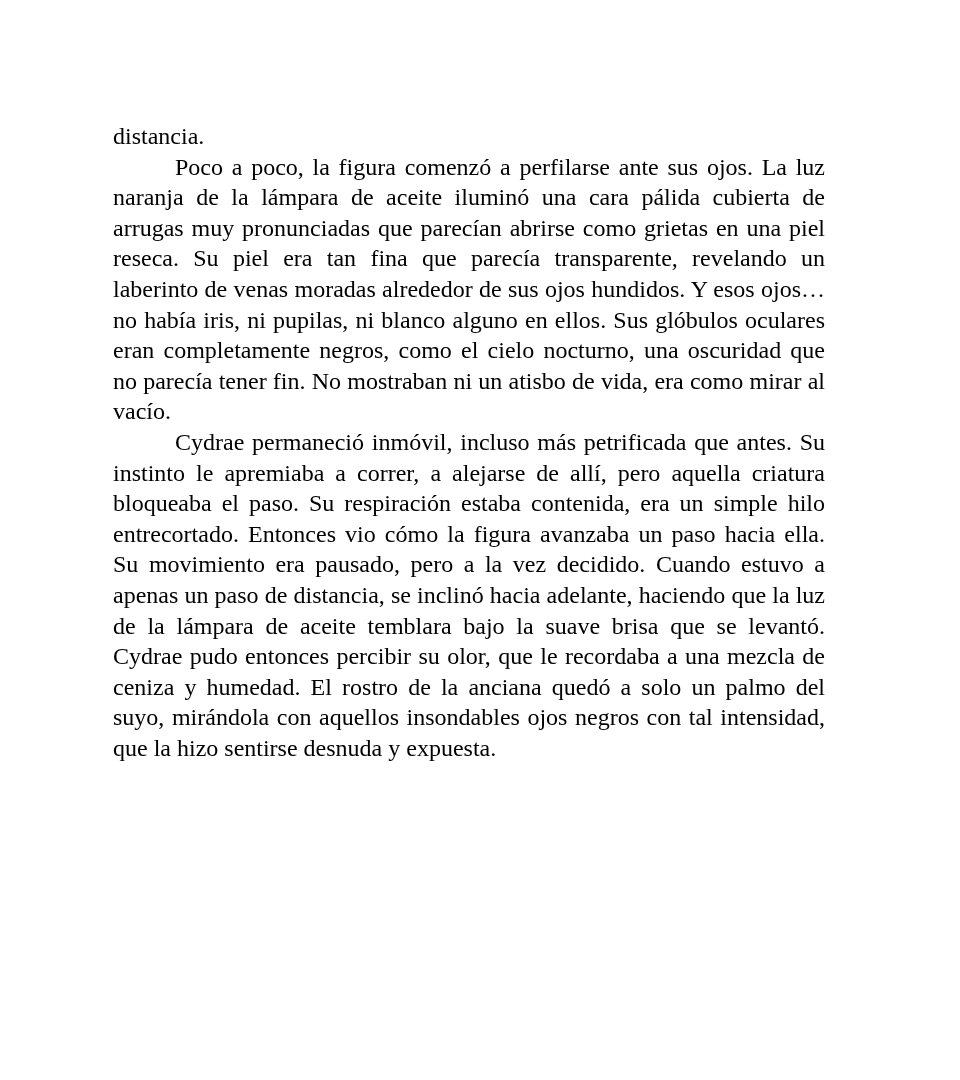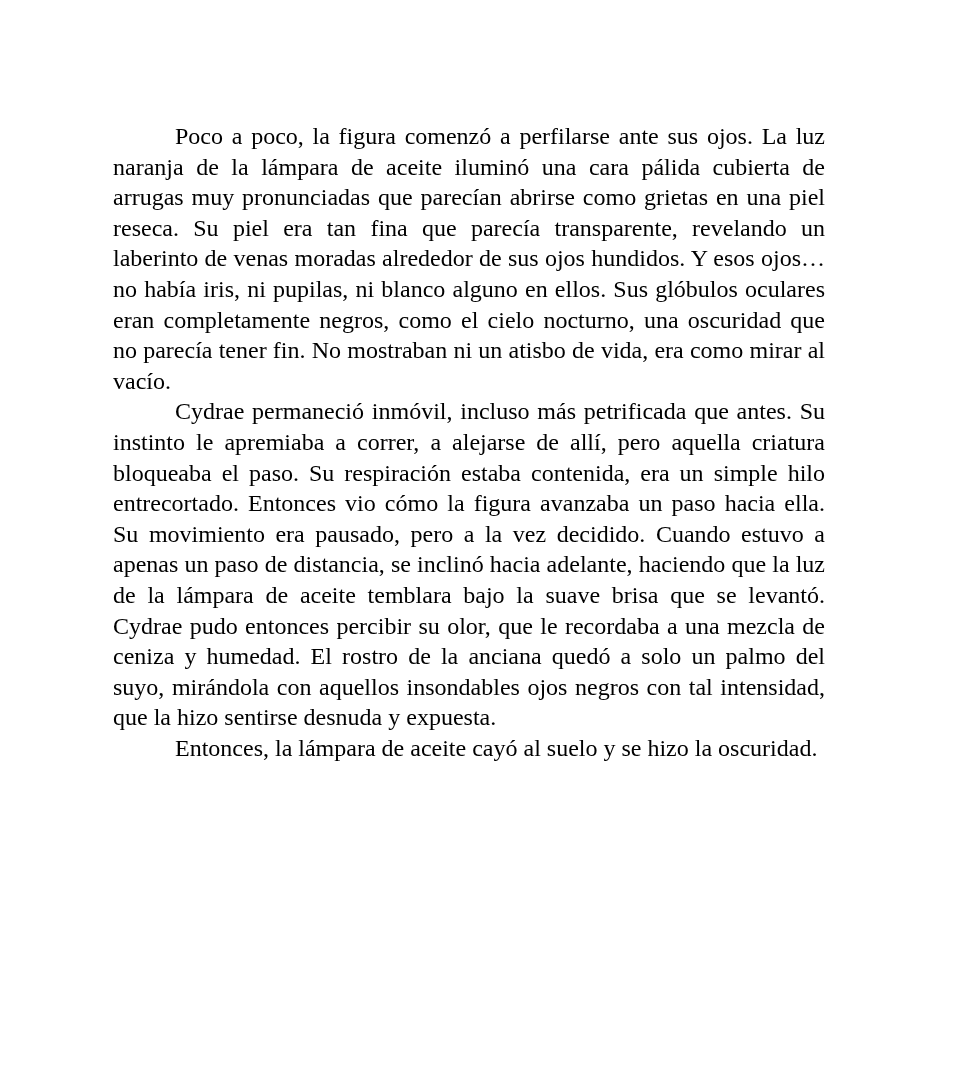--- a/index.html
+++ b/index.html
@@ -35,17 +35,17 @@
   }
   .para.no-indent {
     text-indent: 0;
   }
 </style>
 </head>
 <body>
 
 <div class="page" lang="es">
   <div class="text-block">
+    <p class="para no-indent">distancia.</p>
     <p class="para">Poco a poco, la figura comenzó a perfilarse ante sus ojos. La luz naranja de la lámpara de aceite iluminó una cara pálida cubierta de arrugas muy pronunciadas que parecían abrirse como grietas en una piel reseca. Su piel era tan fina que parecía transparente, revelando un laberinto de venas moradas alrededor de sus ojos hundidos. Y esos ojos… no había iris, ni pupilas, ni blanco alguno en ellos. Sus glóbulos oculares eran completamente negros, como el cielo nocturno, una oscuridad que no parecía tener fin. No mostraban ni un atisbo de vida, era como mirar al vacío.</p>
     <p class="para">Cydrae permaneció inmóvil, incluso más petrificada que antes. Su instinto le apremiaba a correr, a alejarse de allí, pero aquella criatura bloqueaba el paso. Su respiración estaba contenida, era un simple hilo entrecortado. Entonces vio cómo la figura avanzaba un paso hacia ella. Su movimiento era pausado, pero a la vez decidido. Cuando estuvo a apenas un paso de distancia, se inclinó hacia adelante, haciendo que la luz de la lámpara de aceite temblara bajo la suave brisa que se levantó. Cydrae pudo entonces percibir su olor, que le recordaba a una mezcla de ceniza y humedad. El rostro de la anciana quedó a solo un palmo del suyo, mirándola con aquellos insondables ojos negros con tal intensidad, que la hizo sentirse desnuda y expuesta.</p>
-    <p class="para">Entonces, la lámpara de aceite cayó al suelo y se hizo la oscuridad.</p>
   </div>
 </div>
 
 </body></html>

